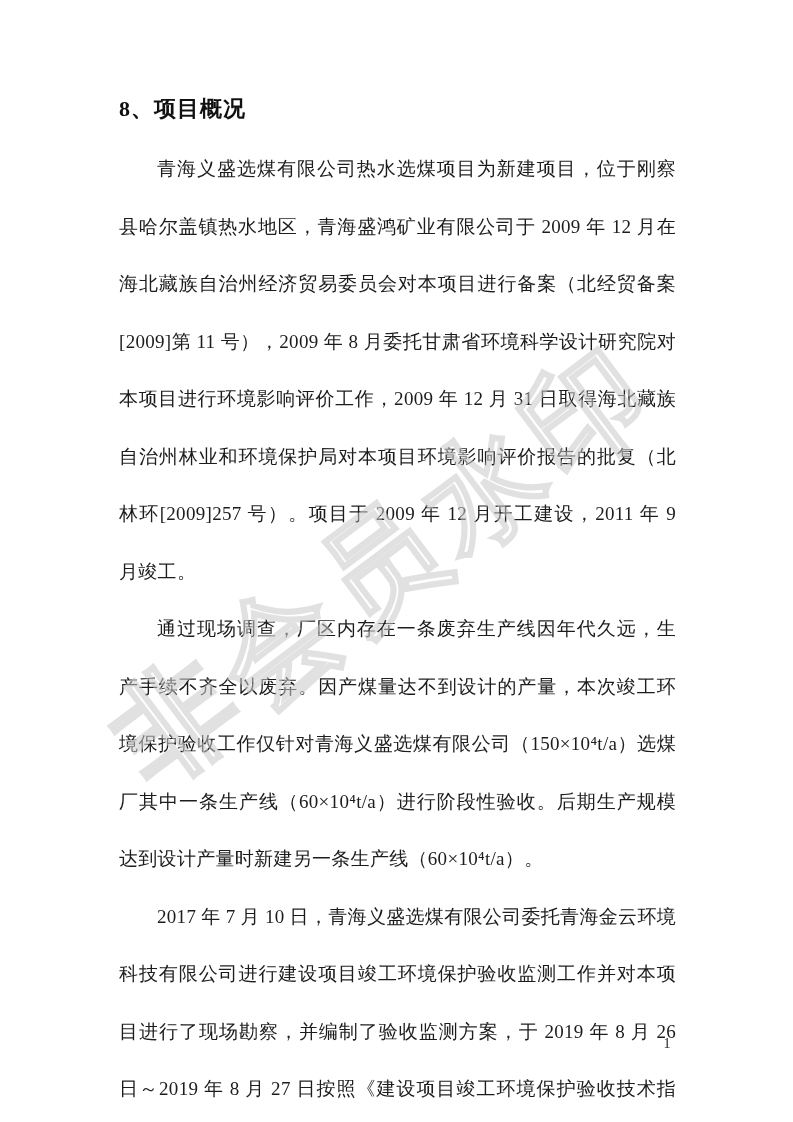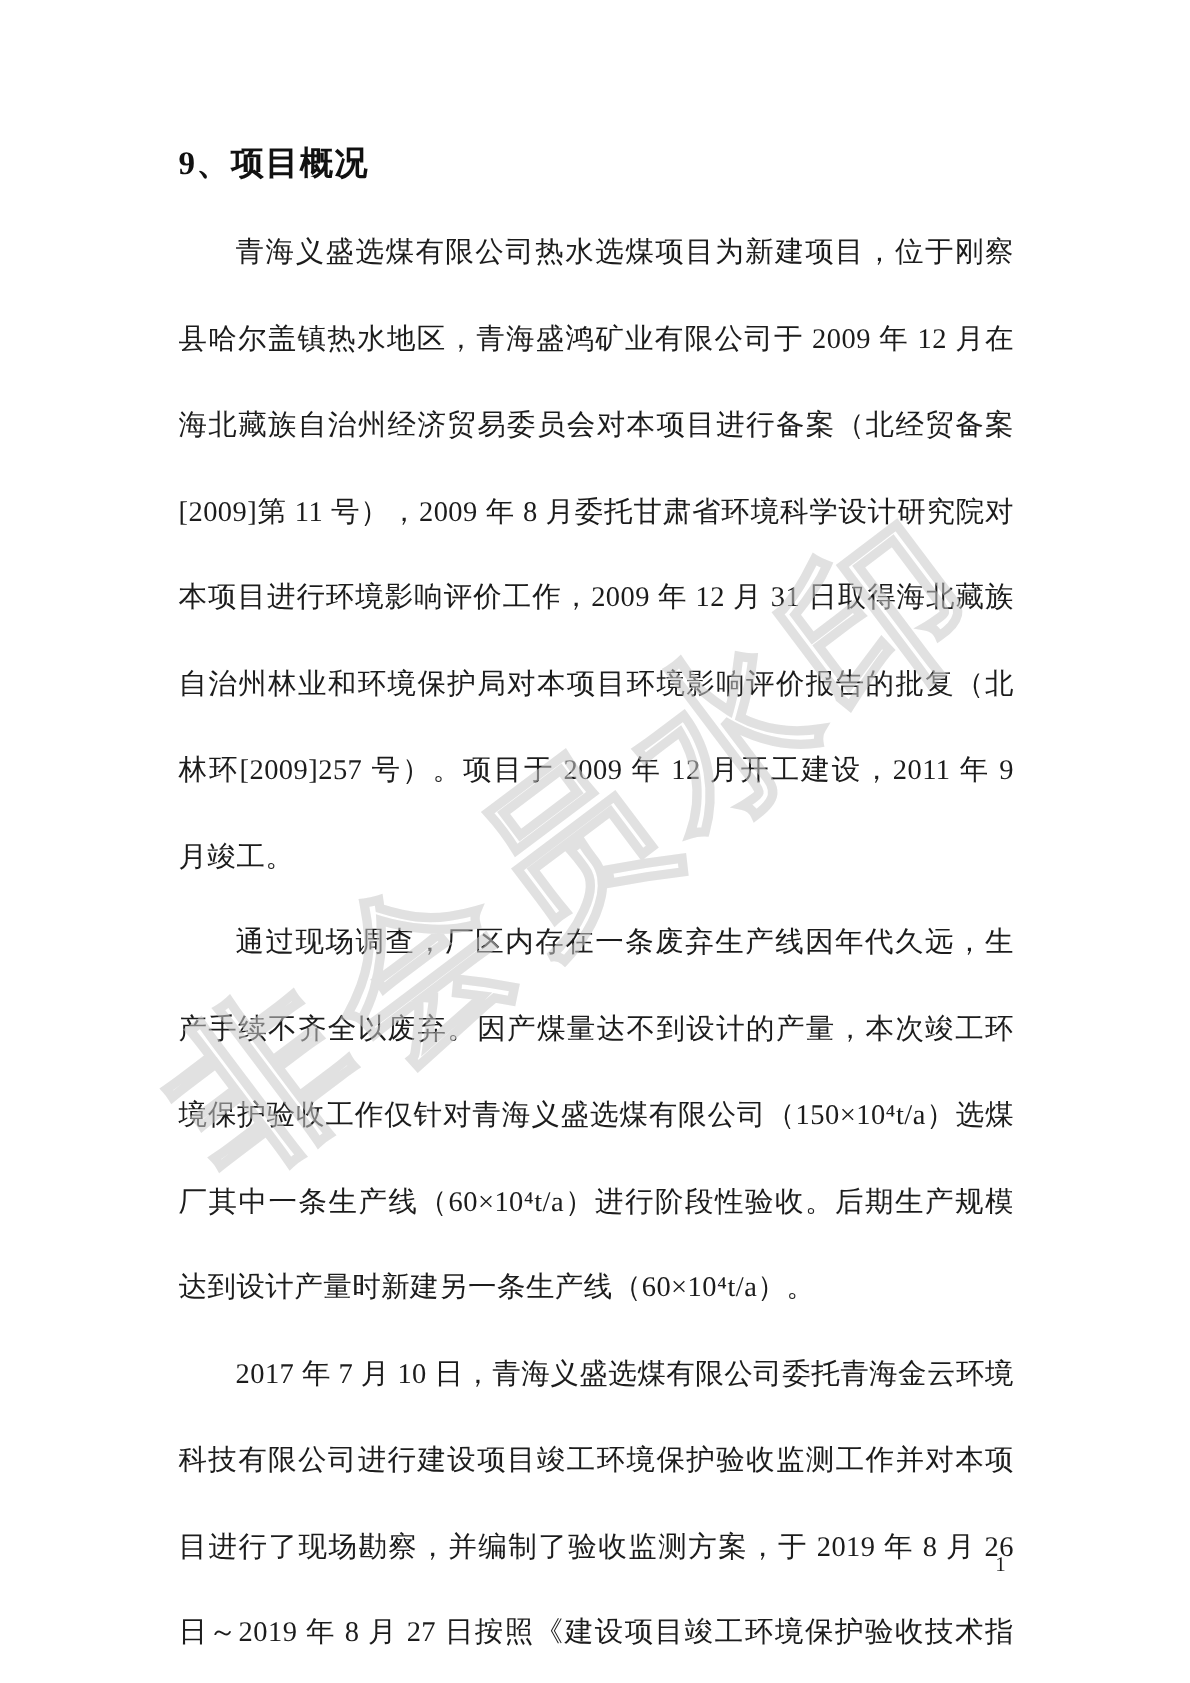--- a/index.html
+++ b/index.html
@@ -70,21 +70,21 @@
   }
 </style>
 </head>
 <body>
 
 <div class="page">
 
   <div class="watermark">非会员水印</div>
 
   <div class="content">
-    <h1 class="doc-heading">9、项目概况</h1>
+    <h1 class="doc-heading">8、项目概况</h1>
 
     <p class="doc-paragraph">青海义盛选煤有限公司热水选煤项目为新建项目，位于刚察县哈尔盖镇热水地区，青海盛鸿矿业有限公司于 2009 年 12 月在海北藏族自治州经济贸易委员会对本项目进行备案（北经贸备案[2009]第 11 号），2009 年 8 月委托甘肃省环境科学设计研究院对本项目进行环境影响评价工作，2009 年 12 月 31 日取得海北藏族自治州林业和环境保护局对本项目环境影响评价报告的批复（北林环[2009]257 号）。项目于 2009 年 12 月开工建设，2011 年 9 月竣工。</p>
 
 
     <p class="doc-paragraph">通过现场调查，厂区内存在一条废弃生产线因年代久远，生产手续不齐全以废弃。因产煤量达不到设计的产量，本次竣工环境保护验收工作仅针对青海义盛选煤有限公司（150×10⁴t/a）选煤厂其中一条生产线（60×10⁴t/a）进行阶段性验收。后期生产规模达到设计产量时新建另一条生产线（60×10⁴t/a）。</p>
 
     <p class="doc-paragraph">2017 年 7 月 10 日，青海义盛选煤有限公司委托青海金云环境科技有限公司进行建设项目竣工环境保护验收监测工作并对本项目进行了现场勘察，并编制了验收监测方案，于 2019 年 8 月 26 日～2019 年 8 月 27 日按照《建设项目竣工环境保护验收技术指南 污染影响类》的规定和要求，对本项目实施环保验收监测。同时对该项目的“三同</p>
   </div>
 
   <div class="page-number">1</div>

